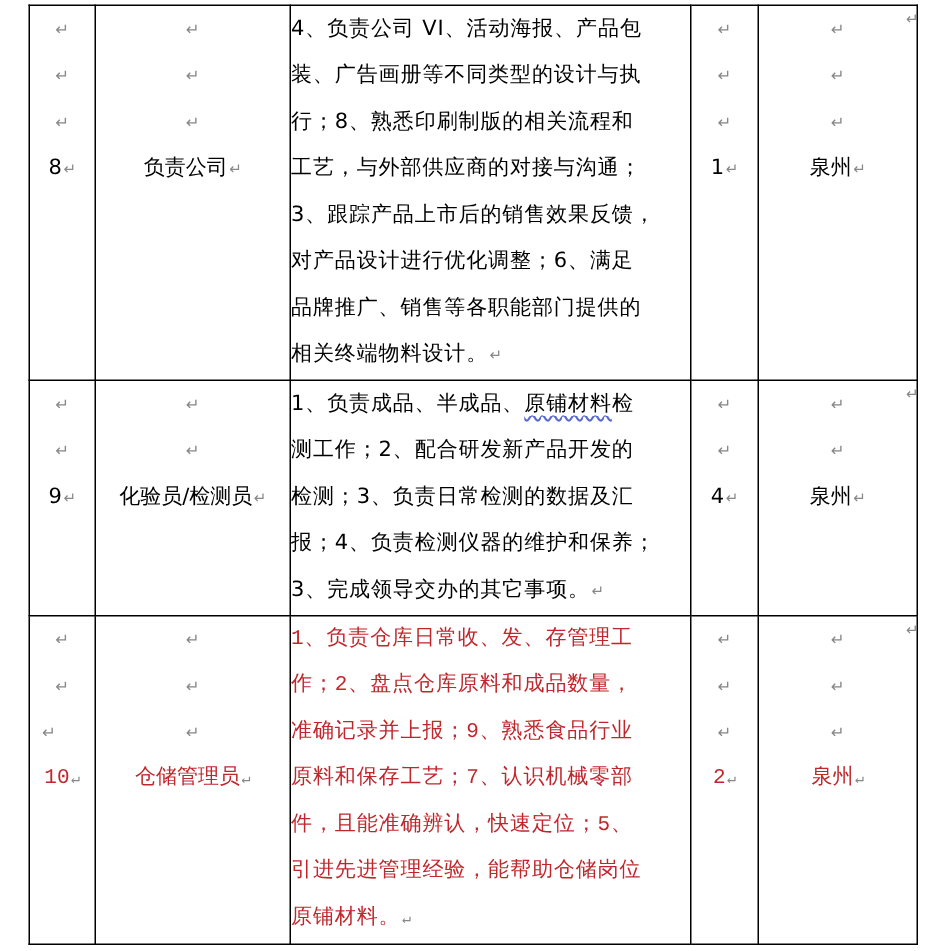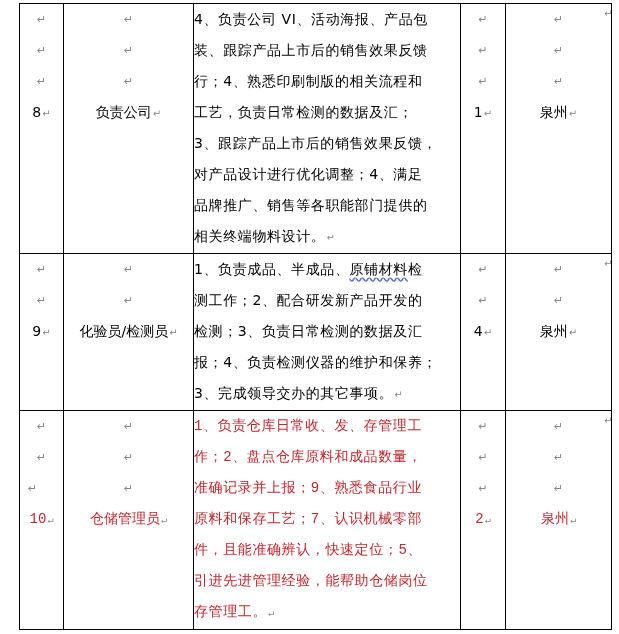--- a/index.html
+++ b/index.html
@@ -46,25 +46,25 @@
       <span class="val"><span>8</span><span class="pm">↵</span></span>
     </td>
     <td class="center-col">
       <span class="mark">↵</span>
       <span class="mark">↵</span>
       <span class="mark">↵</span>
       <span class="val"><span>负责公司</span><span class="pm">↵</span></span>
     </td>
     <td class="desc">
       <span class="ln">4、负责公司 VI、活动海报、产品包</span>
-      <span class="ln">装、跟踪产品上市后的销售效果反馈</span>
-      <span class="ln">行；4、熟悉印刷制版的相关流程和</span>
-      <span class="ln">工艺，负责日常检测的数据及汇；</span>
+      <span class="ln">装、广告画册等不同类型的设计与执</span>
+      <span class="ln">行；8、熟悉印刷制版的相关流程和</span>
+      <span class="ln">工艺，与外部供应商的对接与沟通；</span>
       <span class="ln">3、跟踪产品上市后的销售效果反馈，</span>
-      <span class="ln">对产品设计进行优化调整；4、满足</span>
+      <span class="ln">对产品设计进行优化调整；6、满足</span>
       <span class="ln">品牌推广、销售等各职能部门提供的</span>
       <span class="ln"><span>相关终端物料设计。</span><span class="pm">↵</span></span>
     </td>
     <td class="center-col">
       <span class="mark">↵</span>
       <span class="mark">↵</span>
       <span class="mark">↵</span>
       <span class="val"><span>1</span><span class="pm">↵</span></span>
     </td>
     <td class="center-col">
@@ -118,21 +118,21 @@
       <span class="mark">↵</span>
       <span class="val"><span>仓储管理员</span><span class="pm">↵</span></span>
     </td>
     <td class="desc">
       <span class="ln">1、负责仓库日常收、发、存管理工</span>
       <span class="ln">作；2、盘点仓库原料和成品数量，</span>
       <span class="ln">准确记录并上报；9、熟悉食品行业</span>
       <span class="ln">原料和保存工艺；7、认识机械零部</span>
       <span class="ln">件，且能准确辨认，快速定位；5、</span>
       <span class="ln">引进先进管理经验，能帮助仓储岗位</span>
-      <span class="ln"><span>存管理工。</span><span class="pm">↵</span></span>
+      <span class="ln"><span>原铺材料。</span><span class="pm">↵</span></span>
     </td>
     <td class="center-col">
       <span class="mark">↵</span>
       <span class="mark">↵</span>
       <span class="mark">↵</span>
       <span class="val"><span>2</span><span class="pm">↵</span></span>
     </td>
     <td class="center-col">
       <span class="mark">↵</span>
       <span class="mark">↵</span>

